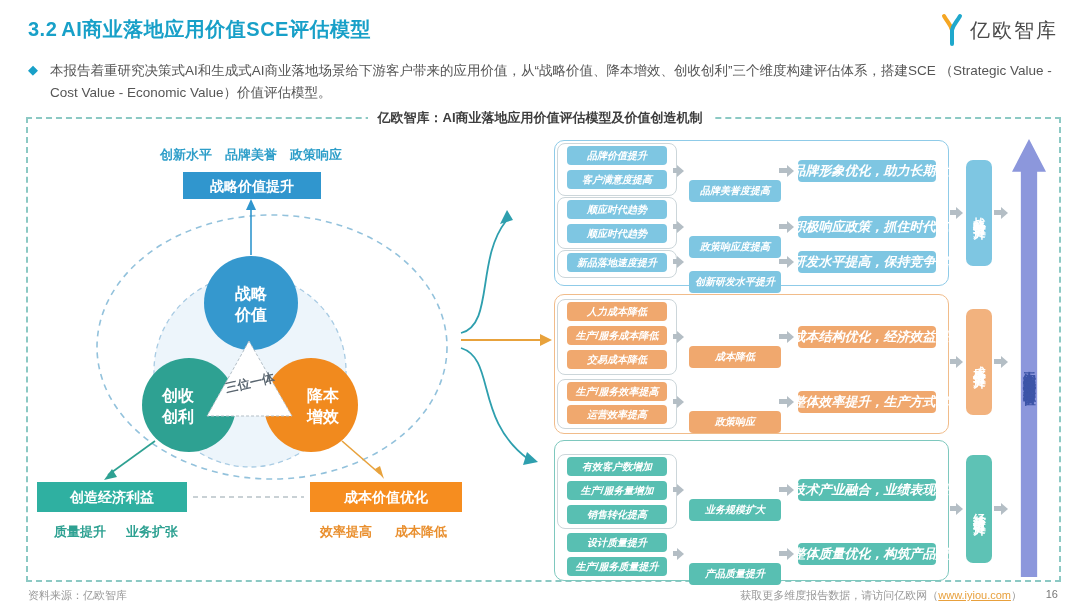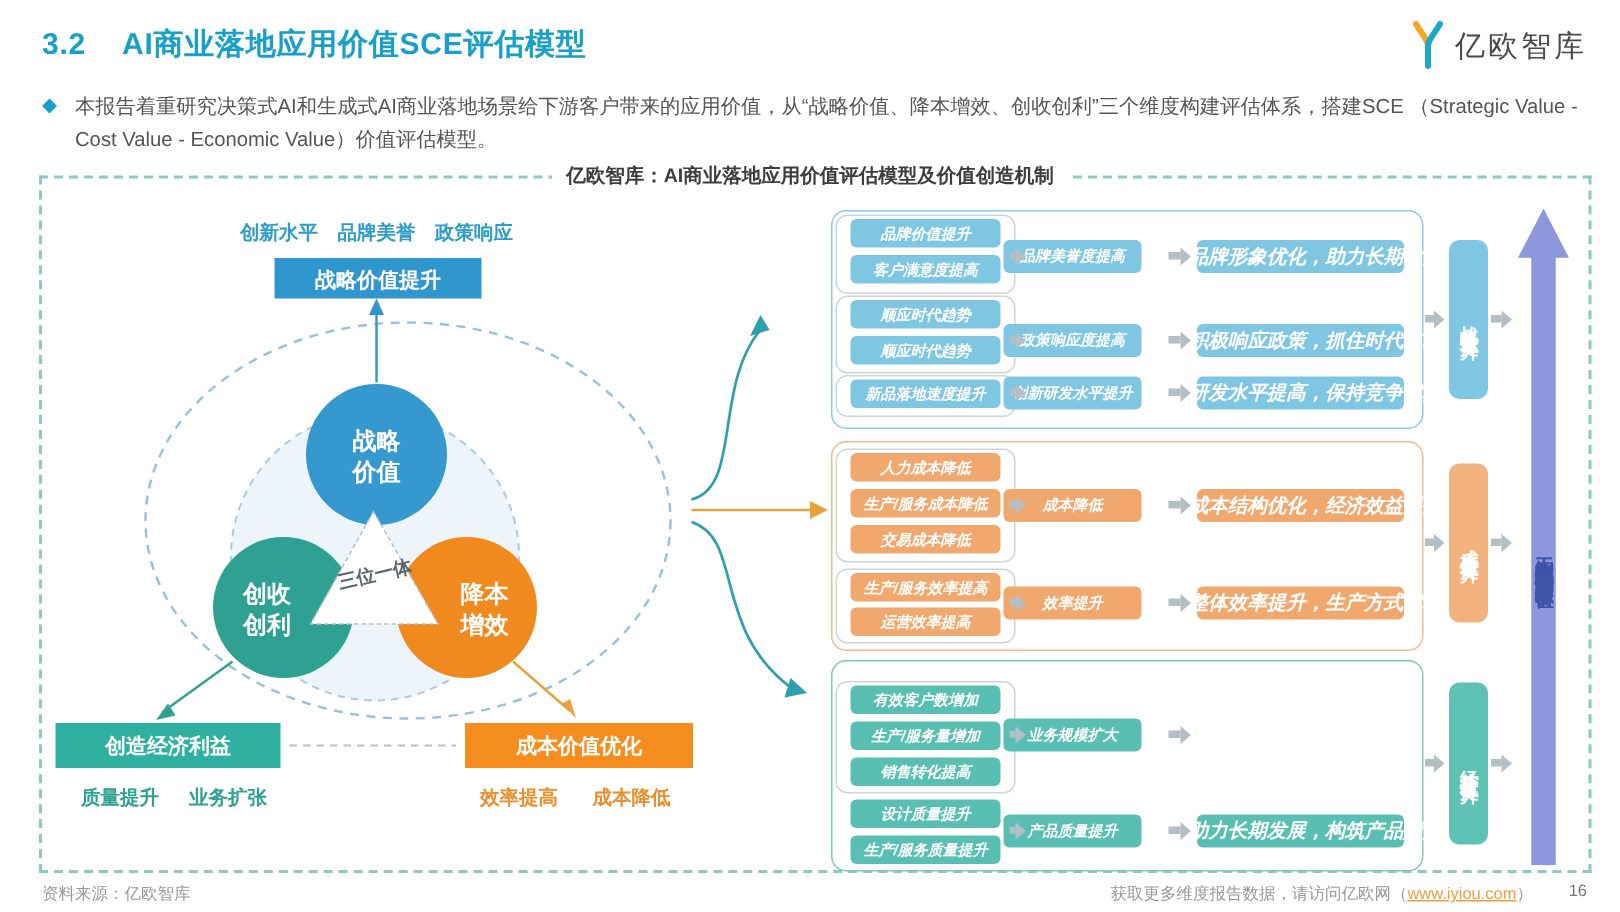--- a/index.html
+++ b/index.html
@@ -2,21 +2,21 @@
 <html><head>
 <meta charset="utf-8">
 <style>
   html,body{margin:0;padding:0;}
   body{width:1080px;height:608px;position:relative;background:#fff;
        font-family:"Liberation Sans","DejaVu Sans",sans-serif;overflow:hidden;}
 
   
   .page-title{position:absolute;left:28px;top:16px;font-size:20px;font-weight:bold;
               color:#18A0C8;letter-spacing:.5px;}
-  .page-title .sec{margin-right:24px;}
+  .page-title .sec{margin-right:4px;}
   .logo{position:absolute;right:22px;top:13px;display:flex;align-items:center;gap:5px;}
   .logo-text{font-size:20px;color:#4a4a4a;letter-spacing:2px;}
 
   .intro{position:absolute;left:28px;top:60px;width:1024px;display:flex;}
   .intro .bullet{color:#18A0C8;font-size:13px;width:22px;flex:none;padding-top:2px;}
   .intro .itext{font-size:13.5px;line-height:1.65;color:#555;}
 
   
   .fig-title{position:absolute;top:108px;left:0;width:100%;text-align:center;z-index:6;}
   .fig-title span{background:#fff;padding:0 10px;font-size:13px;font-weight:bold;color:#3d3d3d;}
@@ -27,21 +27,21 @@
 
   
   .gbox{position:absolute;border-radius:10px;width:393px;font-style:italic;}
   .g1{left:526px;top:21px;height:144px;border:1.5px solid #8FCBE8;}
   .g2{left:526px;top:175px;height:138px;border:1.5px solid #F1BC8A;}
   .g3{left:526px;top:321px;height:139px;border:1.5px solid #7EC8BE;}
   .sub{position:absolute;border:1px solid #ccd6da;border-radius:8px;}
   .bx{position:absolute;border-radius:4px;color:#fff;font-size:10px;font-weight:600;
       display:flex;align-items:center;justify-content:center;white-space:nowrap;}
   .ib{left:12px;width:100px;height:19px;}
-  .mb{left:114px;width:92px;height:22px;}
+  .mb{left:134px;width:92px;height:22px;margin-top:20px;}
   .ob{left:243px;width:118px;height:22px;font-size:13px;padding-left:20px;}
   .g1 .bx{background:#7EC6E2;}
   .g2 .bx{background:#F0A86E;}
   .g3 .bx{background:#58BFB2;}
 
   
   .arr{position:absolute;height:5px;background:#b4bec5;}
   .arr::after{content:"";position:absolute;left:100%;top:-3.5px;width:0;height:0;
       border-left:7px solid #b4bec5;border-top:6px solid transparent;border-bottom:6px solid transparent;}
   .aw4{width:4px;} .aw8{width:8px;} .aw6{width:6px;} .aw7{width:7px;}
@@ -182,41 +182,42 @@
   <div class="gbox g2">
     <div class="sub" style="left:2px;top:4px;width:118px;height:74px"></div>
     <div class="bx ib" style="top:7px">人力成本降低</div>
     <div class="bx ib" style="top:31px">生产/服务成本降低</div>
     <div class="bx ib" style="top:55px">交易成本降低</div>
     <div class="sub" style="left:2px;top:84px;width:118px;height:48px"></div>
     <div class="bx ib" style="top:87px">生产/服务效率提高</div>
     <div class="bx ib" style="top:110px">运营效率提高</div>
 
     <div class="bx mb" style="top:31px">成本降低</div>
-    <div class="bx mb" style="top:96px">效率提升</div>
+    <div class="bx mb" style="top:96px">政策响应</div>
     <div class="bx ob" style="top:31px">成本结构优化，经济效益提升</div>
     <div class="bx ob" style="top:96px">整体效率提升，生产方式优化</div>
 
     <div class="arr aw4" style="left:118px;top:39px"></div>
     <div class="arr aw8" style="left:224px;top:39px"></div>
     <div class="arr aw4" style="left:118px;top:104px"></div>
     <div class="arr aw8" style="left:224px;top:104px"></div>
   </div>
 
   <div class="gbox g3">
     <div class="sub" style="left:2px;top:13px;width:118px;height:73px"></div>
     <div class="bx ib" style="top:16px">有效客户数增加</div>
     <div class="bx ib" style="top:40px">生产/服务量增加</div>
     <div class="bx ib" style="top:64px">销售转化提高</div>
     <div class="bx ib" style="top:92px">设计质量提升</div>
     <div class="bx ib" style="top:116px">生产/服务质量提升</div>
 
     <div class="bx mb" style="top:38px">业务规模扩大</div>
     <div class="bx mb" style="top:102px">产品质量提升</div>
-    <div class="bx ob" style="top:102px">助力长期发展，构筑产品壁垒</div>
+    <div class="bx ob" style="top:38px">技术产业融合，业绩表现提升</div>
+    <div class="bx ob" style="top:102px">整体质量优化，构筑产品壁垒</div>
 
     <div class="arr aw4" style="left:118px;top:46px"></div>
     <div class="arr aw8" style="left:224px;top:46px"></div>
     <div class="arr aw4" style="left:118px;top:110px"></div>
     <div class="arr aw8" style="left:224px;top:110px"></div>
   </div>
 
   <div class="arr aw6" style="left:922px;top:91px"></div>
   <div class="arr aw6" style="left:922px;top:240px"></div>
   <div class="arr aw6" style="left:922px;top:387px"></div>

